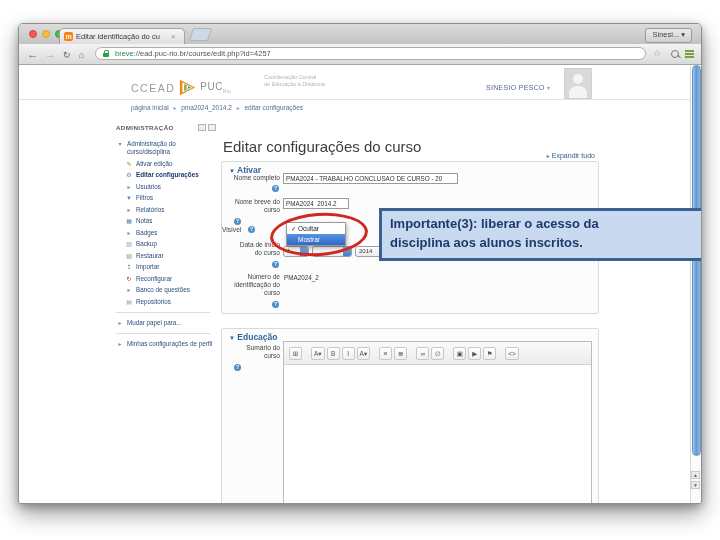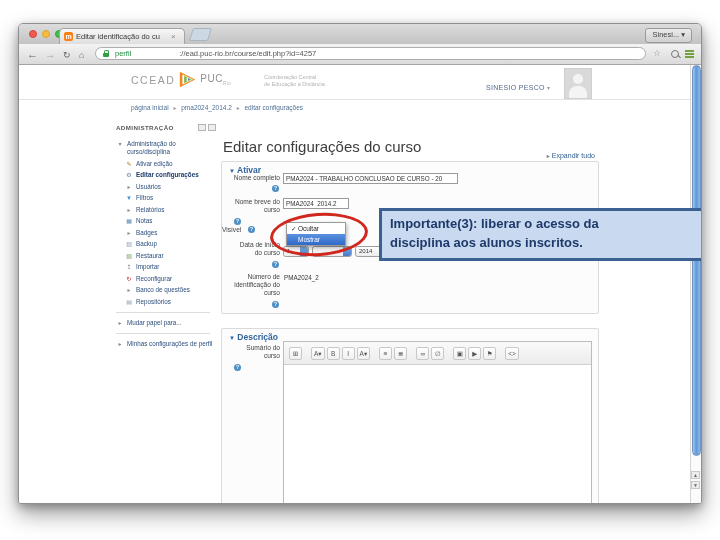--- a/index.html
+++ b/index.html
@@ -28,29 +28,29 @@
     font-size:7.5px;color:#444;}
   .toolbar{position:absolute;left:0;top:20px;right:0;height:21px;background:linear-gradient(#f3f3f3,#dadada);
     border-bottom:1px solid #a3a3a3;box-sizing:border-box;}
   .navico{position:absolute;top:3px;font-size:11px;color:#5f5f5f;line-height:14px;}
   .urlbar{position:absolute;left:76px;top:3px;width:551px;height:13px;background:#fff;border:1px solid #adadad;
     border-radius:7px;box-sizing:border-box;font-size:7.5px;line-height:11px;padding-left:19px;white-space:nowrap;overflow:hidden;}
   .padlock{position:absolute;left:7px;top:4.5px;width:6px;height:4.5px;background:#2f9e44;border-radius:1px;}
   .padlock:before{content:"";position:absolute;left:1px;top:-3px;width:3px;height:3px;border:1px solid #2f9e44;
     border-bottom:none;border-radius:2px 2px 0 0;}
   .u-https{color:#1e8e3e;}
-  .u-rest{color:#555;margin-left:48px;}
+  .u-rest{color:#555;}
   .star{position:absolute;left:634px;top:4px;font-size:9px;color:#9a9a9a;}
   .magnifier{position:absolute;left:652px;top:6px;width:6px;height:6px;border:1px solid #777;border-radius:50%;}
   .magnifier:after{content:"";position:absolute;left:5px;top:5px;width:4px;height:1.4px;background:#777;transform:rotate(45deg);}
   .menu-ico{position:absolute;left:666px;top:6px;width:9px;height:8px;}
   .menu-ico i{display:block;height:1.6px;background:#74a33e;margin-bottom:1.4px;}
   
   .page{position:absolute;left:0;top:41px;right:0;bottom:0;background:#fff;overflow:hidden;}
-  .logo-row{position:absolute;left:112px;top:6px;display:flex;align-items:center;gap:4px;}
+  .logo-row{position:absolute;left:112px;top:14px;display:flex;align-items:center;gap:4px;}
   .ccead-txt{font-size:10.5px;letter-spacing:1.5px;color:#9b9b9b;}
   .puc-txt{font-size:10px;letter-spacing:.5px;color:#8f8f8f;}
   .puc-rio{font-size:4.5px;color:#b0b0b0;vertical-align:sub;}
   .logo-sub{position:absolute;left:245px;top:9px;font-size:5.5px;color:#b3b3b3;line-height:7px;}
   .username{position:absolute;left:467px;top:19px;font-size:7px;color:#55678a;letter-spacing:.3px;}
   .user-caret{font-size:6px;color:#9a9a9a;}
   .avatar{position:absolute;left:545px;top:3px;width:26px;height:29px;background:#d9d9d9;border:1px solid #cfcfcf;overflow:hidden;}
   .avatar:before{content:"";position:absolute;left:8px;top:5px;width:10px;height:10px;border-radius:50%;background:#f4f4f4;}
   .avatar:after{content:"";position:absolute;left:4px;top:17px;width:18px;height:12px;border-radius:8px 8px 0 0;background:#f4f4f4;}
   .hdr-line{position:absolute;left:0;right:0;top:34px;border-top:1px solid #e3e3e3;}
@@ -138,21 +138,21 @@
     <span class="profile-btn">Sinesi... ▾</span>
   </div>
 
   <div class="toolbar">
     <span class="navico" style="left:8px;">←</span>
     <span class="navico" style="left:26px;color:#a9a9a9;">→</span>
     <span class="navico" style="left:44px;font-size:9px;top:4px;">↻</span>
     <span class="navico" style="left:60px;font-size:9px;top:4px;">⌂</span>
     <div class="urlbar">
       <span class="padlock"></span>
-      <span class="u-https">perfil</span><span class="u-rest">://ead.puc-rio.br/course/edit.php?id=4257</span>
+      <span class="u-https">breve</span><span class="u-rest">://ead.puc-rio.br/course/edit.php?id=4257</span>
     </div>
     <span class="star">☆</span>
     <span class="magnifier"></span>
     <span class="menu-ico">
         <i></i>
         <i></i>
         <i></i>
       </span>
   </div>
 
@@ -315,21 +315,21 @@
           <div>identificação do</div>
           <div>curso</div>
         </div>
         <span class="help" style="left:50px;top:139px;">?</span>
         <div class="plain-val" style="left:62px;top:112px;">PMA2024_2</div>
       </div>
 
       <div class="fieldset fs-desc">
         <div class="legend">
           <span class="tri">▼</span>
-          <span>Descrição</span>
+          <span>Educação</span>
         </div>
         <div class="flabel" style="left:0;top:15px;">
           <div>Sumário do</div>
           <div>curso</div>
         </div>
         <span class="help" style="left:12px;top:35px;">?</span>
 
         <div class="editor">
           <div class="etoolbar">
             <span class="ebtn">⊞</span>

